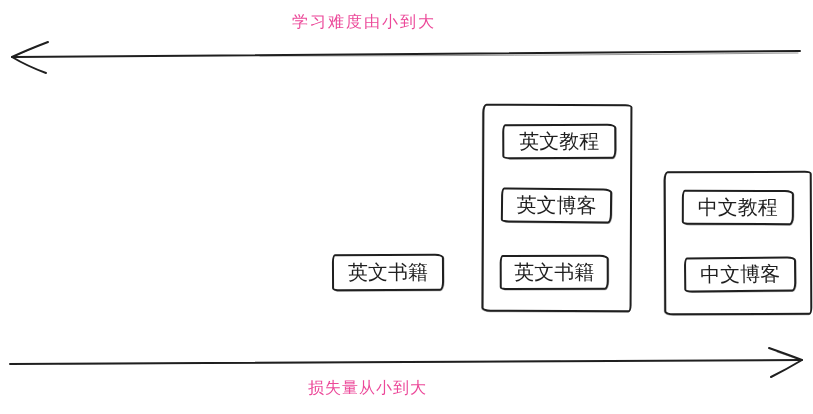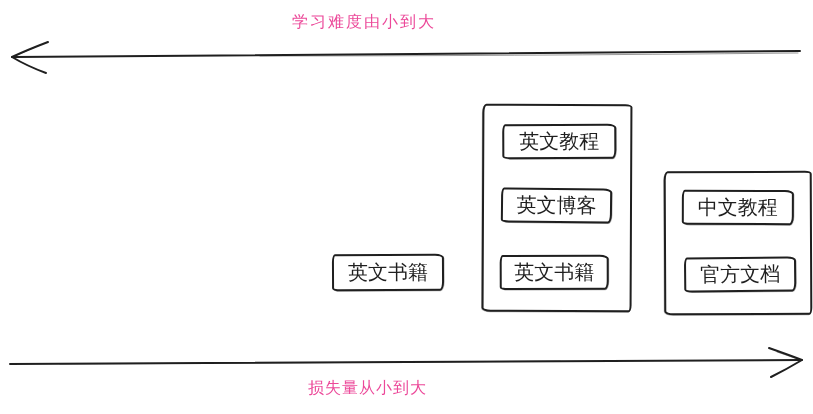--- a/index.html
+++ b/index.html
@@ -119,19 +119,19 @@
     <div class="sketch-box i3">
       <span>英文书籍</span>
     </div>
   </div>
 
   <div class="group-box g2">
     <div class="sketch-box i1">
       <span>中文教程</span>
     </div>
     <div class="sketch-box i2">
-      <span>官方文档</span>
+      <span>中文博客</span>
     </div>
   </div>
 
   <div class="axis-label bottom-label">损失量从小到大</div>
 
 </div>
 
 </body></html>

